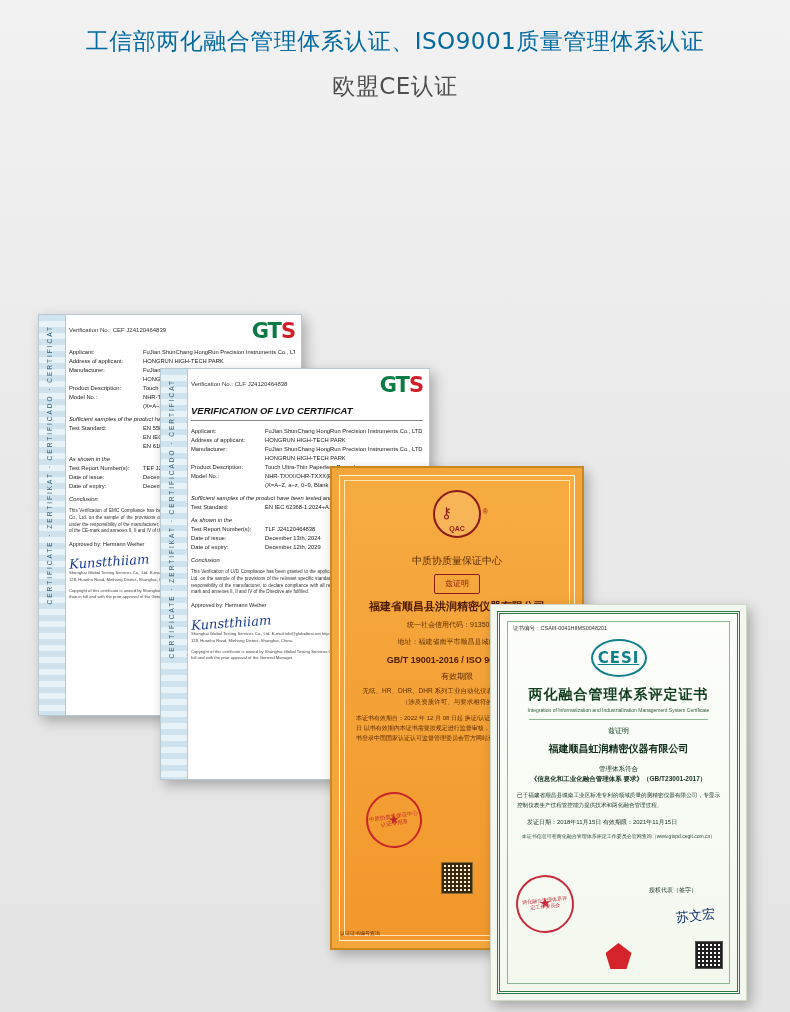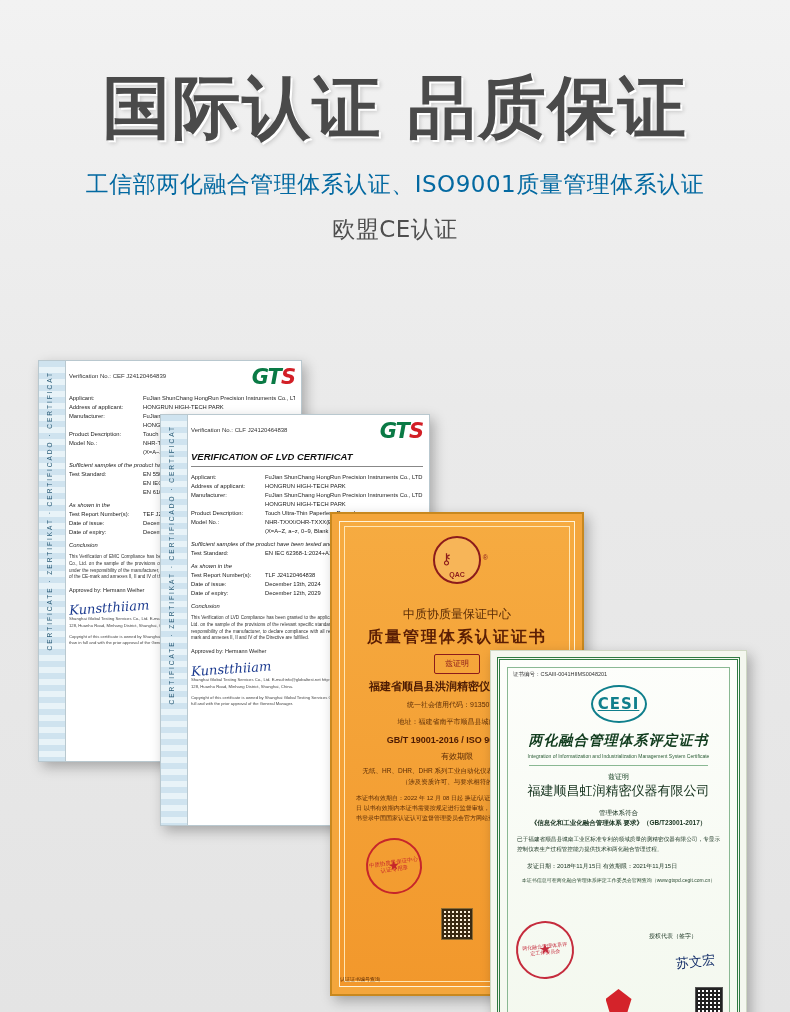--- a/index.html
+++ b/index.html
@@ -62,21 +62,20 @@
     margin:10px 0 0 7px;
     white-space:nowrap;
   }
   .gts-body{position:absolute;left:30px;top:6px;right:6px;bottom:4px;}
   .gts-top{display:flex;justify-content:space-between;align-items:flex-start;}
   .gts-verif{font-size:6px;color:#333;padding-top:6px;}
   .gts-logo{
     font-size:21px;font-weight:bold;color:#0a7a45;
     letter-spacing:-1px;line-height:1;
     font-family:"DejaVu Sans", sans-serif;
-    font-style:italic;
   }
   .gts-logo .dot{color:#d21f26;}
   .gts-title{
     margin-top:9px;font-size:9.5px;font-style:italic;font-weight:bold;color:#111;
     border-bottom:1px solid #888;padding-bottom:4px;
   }
   .gts-rows{margin-top:6px;}
   .gts-row{display:flex;font-size:5.8px;color:#222;line-height:1.55;}
   .gts-row .k{width:74px;flex:none;}
   .gts-row .v{flex:1;overflow:hidden;white-space:nowrap;}
@@ -100,21 +99,21 @@
   .qac-inner{position:absolute;inset:7px;border:1px solid #fff3d8;background:linear-gradient(180deg,#f6ab41,#f2982c);}
   .qac-inner2{position:absolute;inset:4px;border:1px solid #ffe6b4;}
   .qac-content{position:absolute;inset:10px;text-align:center;color:#5b2c06;}
   .qac-logo{
     width:44px;height:44px;border:2px solid #8c1b1b;border-radius:50%;
     margin:4px auto 0;position:relative;background:#f7b558;
   }
   .qac-logo .key{position:absolute;left:6px;top:12px;font-size:15px;color:#8c1b1b;}
   .qac-logo .txt{position:absolute;left:0;right:0;bottom:4px;font-size:7px;font-weight:bold;color:#8c1b1b;}
   .qac-reg{position:absolute;right:-9px;top:16px;font-size:7px;color:#8c1b1b;}
-  .qac-org{font-size:12px;margin-top:22px;color:#5b2c06;}
+  .qac-org{font-size:10px;margin-top:16px;color:#5b2c06;}
   .qac-title{font-size:16px;font-weight:bold;margin-top:4px;color:#5b1e04;letter-spacing:2px;}
   .qac-badge{
     margin:6px auto 0;width:44px;height:18px;border:1px solid #8c1b1b;border-radius:2px;
     font-size:8px;line-height:18px;color:#8c1b1b;
   }
   .qac-line{font-size:7px;margin-top:5px;line-height:1.7;}
   .qac-company{font-size:11px;font-weight:bold;margin-top:5px;color:#4d1b03;}
   .qac-std{font-size:9px;font-weight:bold;margin-top:7px;color:#4d1b03;}
   .qac-scope-h{font-size:8px;margin-top:6px;}
   .qac-scope{font-size:6.5px;line-height:1.7;margin-top:3px;padding:0 10px;}
@@ -148,25 +147,25 @@
   .cesi-inner{position:absolute;inset:7px;border:1px solid #8ab893;}
   .cesi-content{position:absolute;inset:11px;text-align:center;color:#17321f;}
   .cesi-no{position:absolute;left:2px;top:0;font-size:5.5px;color:#333;}
   .cesi-logo{
     margin:14px auto 0;width:52px;height:34px;border:2px solid #0f7f8c;border-radius:50%;
     display:flex;align-items:center;justify-content:center;
     font-size:15px;font-weight:bold;color:#0f7f8c;font-family:"DejaVu Sans",sans-serif;
     letter-spacing:1px;
     text-decoration:underline;
   }
-  .cesi-title{font-size:14px;font-weight:bold;margin-top:9px;color:#123d1f;letter-spacing:1px;font-style:italic;}
+  .cesi-title{font-size:14px;font-weight:bold;margin-top:9px;color:#123d1f;letter-spacing:1px;}
   .cesi-sub{font-size:5px;color:#2a5c35;margin-top:3px;}
   .cesi-hr{height:1px;background:#8ab893;margin:6px 18px;}
   .cesi-cert-label{font-size:7px;color:#123d1f;}
-  .cesi-company{font-size:13px;font-weight:normal;color:#0f2d18;}
+  .cesi-company{font-size:10px;font-weight:bold;margin-top:6px;color:#0f2d18;}
   .cesi-meta{font-size:6.5px;margin-top:7px;line-height:1.8;}
   .cesi-std{font-size:6.5px;font-weight:bold;}
   .cesi-para{font-size:5.6px;line-height:1.8;margin-top:6px;padding:0 6px;text-align:justify;}
   .cesi-dates{font-size:6px;line-height:1.8;margin-top:7px;text-align:left;padding-left:16px;}
   .cesi-url{font-size:5px;margin-top:5px;color:#2a4a31;}
   .cesi-stamp{
     position:absolute;left:16px;bottom:58px;width:58px;height:58px;border:2px solid #c0162a;
     border-radius:50%;color:#c0162a;font-size:5px;line-height:1.15;
     display:flex;align-items:center;justify-content:center;text-align:center;
     transform:rotate(-6deg);opacity:.9;padding:4px;box-sizing:border-box;
@@ -186,21 +185,20 @@
     background:
       repeating-linear-gradient(90deg,#222 0 2px,transparent 2px 4px),
       repeating-linear-gradient(0deg,#222 0 2px,transparent 2px 4px);
     background-color:#fff;border:1px solid #555;}
 </style>
 </head>
 <body>
 
 <div class="page">
 
-  <div class="headline">国际认证 品质保证</div>
   <div class="subline">工信部两化融合管理体系认证、ISO9001质量管理体系认证</div>
   <div class="subline2">欧盟CE认证</div>
 
   <div class="certs">
 
     <div class="cert" id="cert-emc">
       <div class="gts-inner">
         <div class="gts-sideband">
           <span>CERTIFICATE · ZERTIFIKAT · CERTIFICADO · CERTIFICAT</span>
         </div>
@@ -352,21 +350,20 @@
     <div class="cert" id="cert-qac">
       <div class="qac-inner">
         <div class="qac-inner2"></div>
         <div class="qac-content">
           <div class="qac-logo">
             <div class="key">⚷</div>
             <div class="txt">QAC</div>
             <div class="qac-reg">®</div>
           </div>
           <div class="qac-org">中质协质量保证中心</div>
-          <div class="qac-title">质量管理体系认证证书</div>
           <div class="qac-badge">兹证明</div>
           <div class="qac-company">福建省顺昌县洪润精密仪器有限公司</div>
           <div class="qac-line">统一社会信用代码：91350721...</div>
           <div class="qac-line">地址：福建省南平市顺昌县城南工业区</div>
           <div class="qac-std">GB/T 19001-2016 / ISO 9001:2015</div>
           <div class="qac-scope-h">有效期限</div>
           <div class="qac-scope">无纸、HR、DHR、DHR 系列工业自动化仪表的设计、生产、销售（涉及资质许可、与要求相符的活动）</div>
           <div class="qac-dates">本证书有效期自：2022 年 12 月 08 日起
 换证/认证审核：2022 年 11 月 30 日
 以书有效期内本证书需要按规定进行监督审核，并持续满足认证要求

